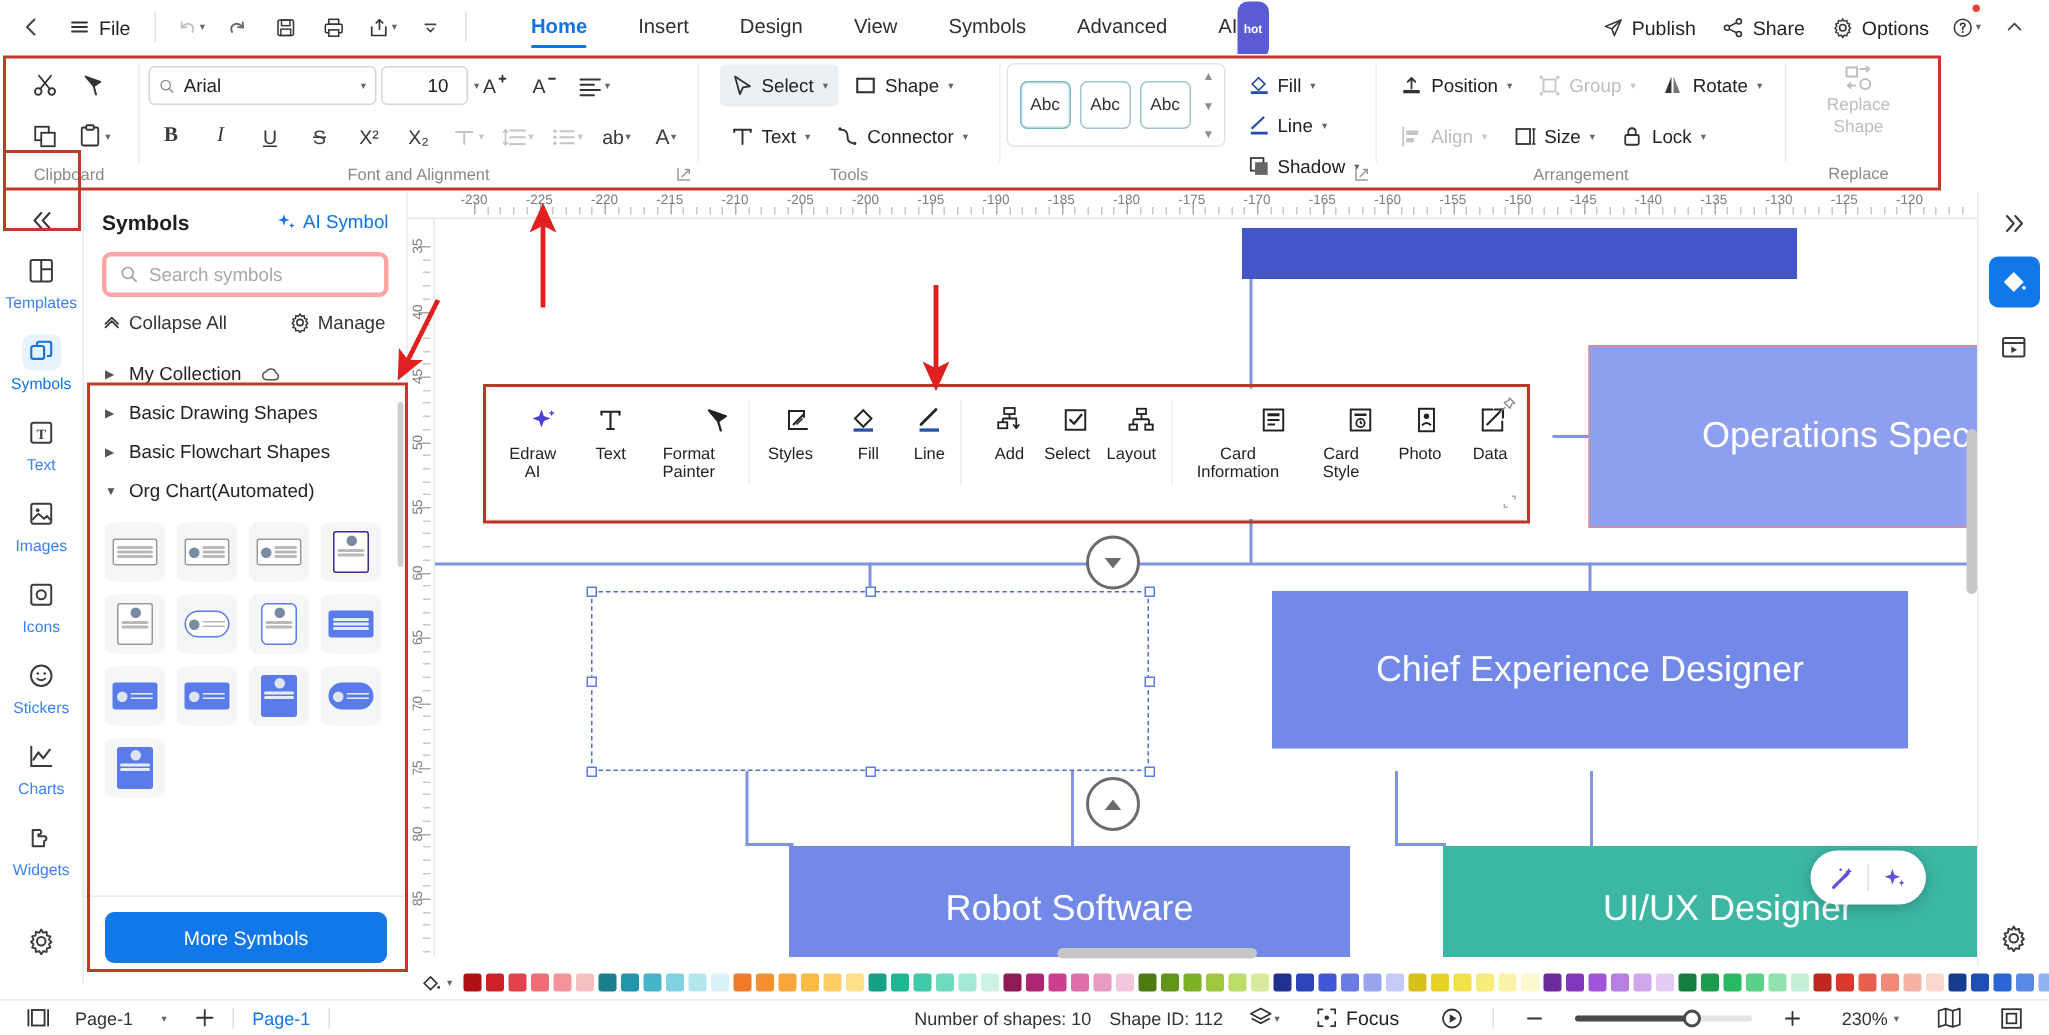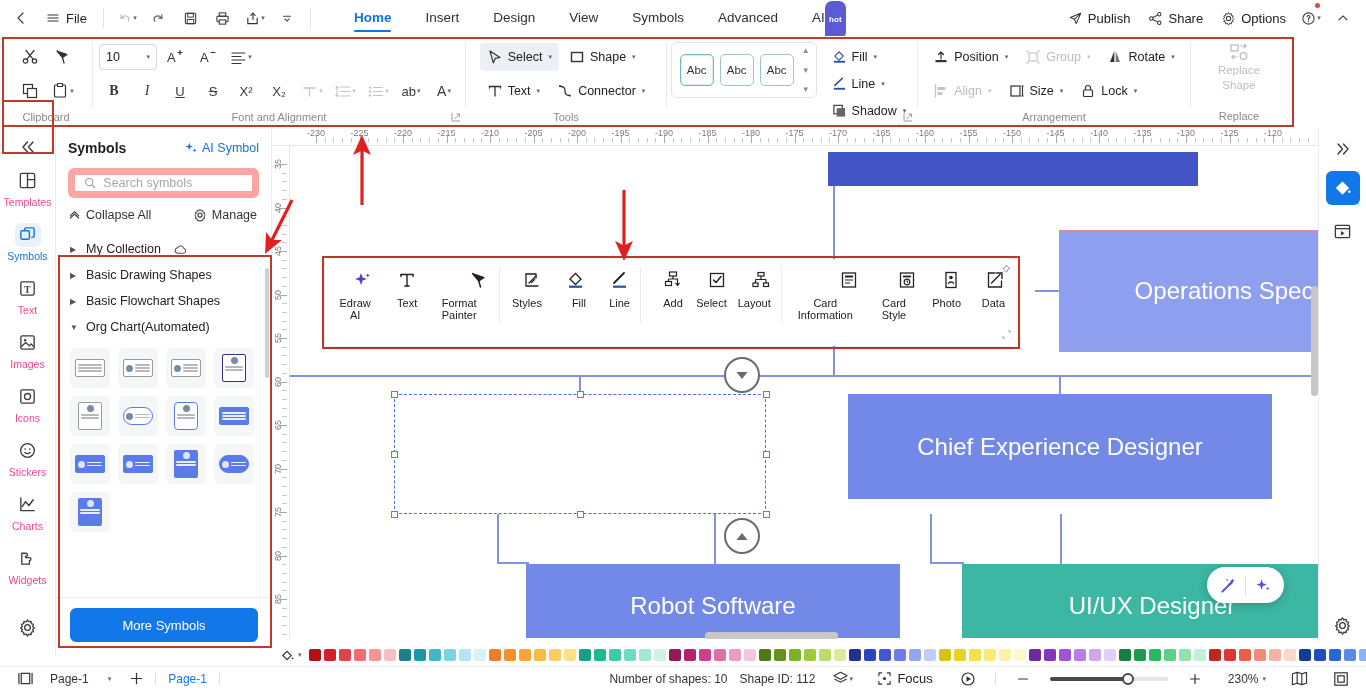--- a/index.html
+++ b/index.html
@@ -39,46 +39,46 @@
   .gname { font-size:11px; color:#8a8a8a; height:20px; line-height:20px; text-align:center; width:100%; }
   .gdiv { width:1px; height:66px; background:#ebebeb; margin-top:6px; }
   .ibtn { width:30px; height:28px; display:flex; align-items:center; justify-content:center; border-radius:4px; color:#3a3a3a; }
   .ibtn.dis { color:#c5c5c5; }
   .lbtn { display:flex; align-items:center; gap:5px; height:28px; padding:0 7px; border-radius:4px; font-size:12.5px; color:#222; }
   .lbtn.dis { color:#bdbdbd; }
   .lbtn.sel { background:#eceff3; }
   .fontbox { display:flex; align-items:center; width:152px; height:26px; border:1px solid #d6d6d6; border-radius:4px; padding:0 6px; gap:6px; background:#fff; }
   .fontbox input { border:none; outline:none; font-size:12.5px; font-family:inherit; width:100%; background:transparent; color:#222; }
   .sizebox { display:flex; align-items:center; width:58px; height:26px; border:1px solid #d6d6d6; border-radius:4px; padding:0 6px; background:#fff; justify-content:space-between; }
-  .sizebox input { border:none; outline:none; font-size:12.5px; font-family:inherit; width:30px; background:transparent; color:#222; }
+  .sizebox input { border:none; outline:none; font-size:12.5px; font-family:inherit; width:30px; background:transparent; color:#222;margin-left:24px; }
   .dlg { position:absolute; right:4px; bottom:2px; font-size:11px; color:#9a9a9a; }
   .stylebox { display:flex; align-items:center; gap:6px; border:1px solid #e4e4e4; border-radius:5px; padding:5px 4px 5px 8px; height:56px; margin-top:6px; }
   .abc { width:34px; height:32px; border:1px solid #9ec5cf; border-radius:5px; display:flex; align-items:center; justify-content:center; font-size:11.5px; color:#333; background:#fff; }
   .abc.first { border-color:#79b6c4; box-shadow:0 0 0 1px #d9eef2 inset; }
   .stylearrows { display:flex; flex-direction:column; justify-content:space-between; height:48px; padding:0 2px; color:#8d8d8d; font-size:8px; }
   .replace-col { display:flex; flex-direction:column; align-items:center; justify-content:center; width:74px; color:#bdbdbd; gap:2px; padding-top:6px; }
   .replace-col .rlbl { font-size:11.5px; line-height:13px; text-align:center; }
 
   
   .rail { position:absolute; left:0; top:128px; width:56px; height:528px; background:#fff; border-right:1px solid #ececec; display:flex; flex-direction:column; align-items:center; padding-top:6px; }
   .rail-collapse { width:34px; height:26px; display:flex; align-items:center; justify-content:center; color:#3a3a3a; font-size:15px; }
-  .rail-item { width:52px; height:52px; display:flex; flex-direction:column; align-items:center; justify-content:center; gap:3px; color:#ec4899; margin-top:2px; border-radius:6px; }
+  .rail-item { width:52px; height:52px; display:flex; flex-direction:column; align-items:center; justify-content:center; gap:3px; color:#3b82f6; margin-top:2px; border-radius:6px; }
   .rail-item .rlab { font-size:10.5px; }
   .rail-item.active { color:#1274e0; }
   .rail-item.active .ricon { background:#e8f2fd; border-radius:6px; }
   .ricon { width:26px; height:24px; display:flex; align-items:center; justify-content:center; }
   .rail-gear { margin-top:auto; margin-bottom:14px; width:34px; height:30px; display:flex; align-items:center; justify-content:center; color:#3a3a3a; }
   .rail-sel-box { position:absolute; left:2px; top:100px; width:52px; height:54px; border:2px solid #c0392b; pointer-events:none; }
 
   
   .panel { position:absolute; left:56px; top:128px; width:216px; height:528px; background:#fff; border-right:1px solid #ececec; }
   .panel-head { display:flex; align-items:center; justify-content:space-between; padding:12px 12px 0 12px; }
   .panel-title { font-size:14px; font-weight:700; color:#1f1f1f; }
   .ai-symbol { display:flex; align-items:center; gap:4px; color:#1274e0; font-size:12.5px; }
-  .search { margin:12px 12px 0 12px; height:30px; border:7px solid #fca5a5; border-radius:6px; display:flex; align-items:center; gap:7px; padding:0 9px; }
+  .search { margin:12px 12px 0 12px; height:30px; border:3px solid #fca5a5; border-radius:6px; display:flex; align-items:center; gap:7px; padding:0 9px; }
   .search input { border:none; outline:none; font-size:12.5px; font-family:inherit; width:100%; background:transparent; }
   .search input::placeholder { color:#a8a8a8; }
   .panel-actions { display:flex; align-items:center; justify-content:space-between; padding:10px 14px 8px 12px; font-size:12.5px; color:#333; }
   .pa { display:flex; gap:5px; }
   .cat-list { padding:6px 0 0 0; }
   .cat { display:flex; align-items:center; gap:8px; padding:6px 14px; font-size:12.5px; color:#222; }
   .tri { font-size:8px; color:#555; width:8px; }
   .sym-grid { display:flex; flex-wrap:wrap; gap:8px; padding:8px 10px 0 14px; }
   .sym { width:40px; height:40px; border-radius:6px; background:#f5f6f8; display:flex; align-items:center; justify-content:center; }
   .sym .card { width:30px; height:18px; border:1px solid #9a9a9a; border-radius:2px; background:#fff; display:flex; align-items:center; gap:2px; padding:2px; }
@@ -309,20 +309,28 @@
           </div>
         </div>
       </div>
       <div class="gname">Clipboard</div>
     </div>
     <div class="gdiv"></div>
 
     <div class="rgroup" style="width:372px;">
       <div class="rows">
         <div class="rrow">
+          <div class="fontbox">
+            <svg width="13" height="13" viewBox="0 0 14 14">
+                <circle cx="6" cy="6" r="4.2" stroke="#8d8d8d" stroke-width="1.2" fill="none"></circle>
+                <path d="M9.2 9.2 L12.4 12.4" stroke="#8d8d8d" stroke-width="1.3" stroke-linecap="round"></path>
+              </svg>
+            <input readonly="" value="Arial" style="">
+            <span class="caret-sm">▾</span>
+          </div>
           <div class="sizebox">
             <input readonly="" value="10" style="">
             <span class="caret-sm">▾</span>
           </div>
           <div class="ibtn">
             <svg width="18" height="18" viewBox="0 0 18 18">
                 <text x="1" y="14" font-size="13" font-family="Liberation Sans, sans-serif" fill="#333">A</text>
                 <path d="M12 4.5 L16 4.5 M14 2.5 L14 6.5" stroke="#333" stroke-width="1.2" stroke-linecap="round"></path>
               </svg>
           </div>

